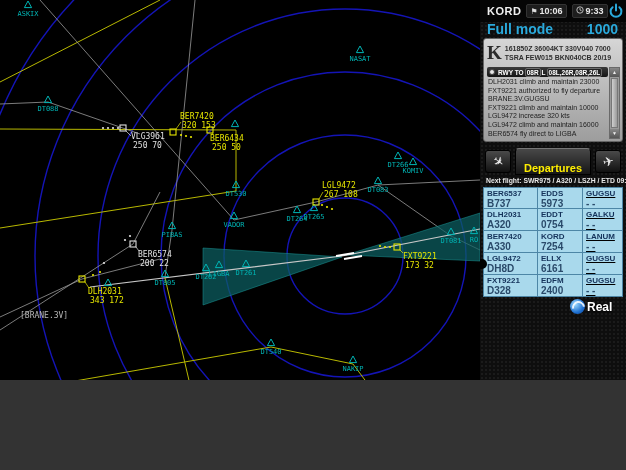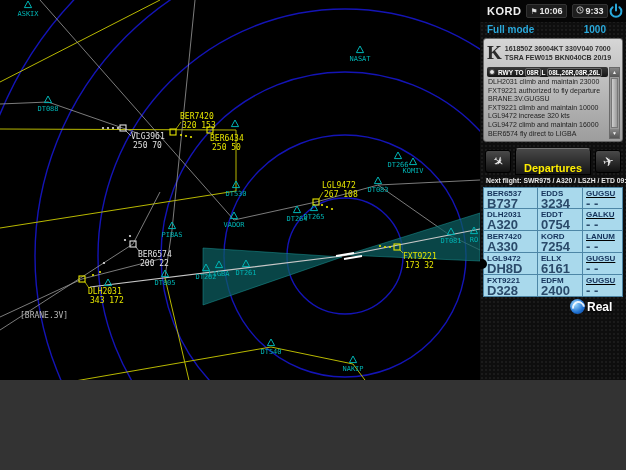--- a/index.html
+++ b/index.html
@@ -12,23 +12,23 @@
   
   #panel{position:absolute;left:480px;top:0;width:146px;height:470px;background:#0e0e0e;
          background-image:radial-gradient(#1b1b1b 1px, transparent 1.2px);background-size:4px 4px;}
   #hdr{position:absolute;left:0;top:0;width:146px;height:22px;background:#050505;display:flex;align-items:center;}
   #hdr .icao{color:#f0f0f0;font-weight:bold;font-size:11px;margin-left:7px;letter-spacing:.5px;}
   .tbadge{display:flex;align-items:center;background:#1d1d1d;border:1px solid #333;border-radius:2px;
           color:#e8e8e8;font-size:9px;font-weight:bold;padding:1px 3px;margin-left:5px;}
   .tbadge .fi{color:#ddd;font-size:8px;margin-right:2px;font-family:"DejaVu Sans",sans-serif;}
   #power-btn{margin-left:auto;margin-right:5px;width:18px;height:18px;display:flex;align-items:center;justify-content:center;}
   #mode-row{position:absolute;left:0;top:22px;width:146px;height:14px;display:flex;align-items:center;}
-  .cyan-txt{color:#2aa9db;font-size:10px;font-weight:bold;}
+  .cyan-txt{color:#2aa9db;font-size:14px;font-weight:bold;}
   #mode-row .left{margin-left:7px;}
-  #mode-row .right{margin-left:auto;margin-right:20px;}
+  #mode-row .right{margin-left:auto;margin-right:8px;}
   
   #info-box{position:absolute;left:3px;top:38px;width:140px;height:104px;border-radius:3px;
             background:linear-gradient(#d6d6d6,#9d9d9d);border:1px solid #666;padding:2px 2px 2px 3px;}
   #metar-row{display:flex;height:26px;}
   #metar-row .k{font-size:19px;font-weight:bold;color:#2b2b2b;line-height:24px;margin-right:3px;font-family:"Liberation Serif",serif;}
   #metar-row .mt{font-size:7px;color:#2e2e2e;font-weight:bold;line-height:9px;padding-top:3px;}
   #body-row{display:flex;height:72px;}
   #left-col{width:122px;}
   #rwy-bar{height:10px;background:linear-gradient(#3a3a3a,#141414);border-radius:2px;display:flex;align-items:center;
            color:#fff;font-size:6.5px;font-weight:bold;padding:0 2px;white-space:nowrap;}
@@ -52,21 +52,21 @@
   #dep-tab span{color:#ffee00;font-weight:bold;font-size:11px;}
   #next-flight{position:absolute;left:6px;top:177px;width:138px;color:#e8e8e8;font-size:6.8px;font-weight:bold;white-space:nowrap;}
   
   #dep-table{position:absolute;left:3px;top:187px;width:140px;}
   .dep-row{display:flex;height:22px;background:#a9d9ec;border-bottom:1px solid #4d86a6;position:relative;}
   .dep-row:first-child{border-top:1px solid #4d86a6;align-items:center;}
   .dep-cell{border-right:1px solid #4d86a6;padding:1px 0 0 3px;overflow:hidden;}
   .dep-cell:first-child{border-left:1px solid #4d86a6;}
   .c1{width:55px;}.c2{width:45px;}.c3{width:40px;text-decoration:underline;}
   .dep-cell .a{font-size:8px;font-weight:bold;color:#14325a;line-height:10px;}
-  .dep-cell .b{font-size:13px;font-weight:bold;color:#2a4a6a;line-height:9px;}
+  .dep-cell .b{font-size:10px;font-weight:bold;color:#2a4a6a;line-height:9px;}
   .dep-row.selected::before{content:"";position:absolute;left:-3px;top:6px;width:7px;height:10px;
         background:#000;border-radius:0 5px 5px 0;}
   
   #watermark{position:absolute;left:570px;top:299px;display:flex;align-items:center;z-index:6;}
   #wm-ic{width:15px;height:15px;border-radius:50%;background:radial-gradient(circle at 35% 35%,#9fdcff,#1d6fd0 60%,#0a3f90);
          position:relative;margin-right:2px;}
   #wm-ic::after{content:"";position:absolute;left:2px;top:2px;width:9px;height:9px;border-radius:50%;
          border:2px solid rgba(255,255,255,.85);border-right-color:transparent;border-bottom-color:transparent;transform:rotate(35deg);}
   #wm-txt{color:#fff;font-size:12px;font-weight:bold;text-shadow:0 1px 2px #000;}
   
@@ -299,21 +299,21 @@
     <div id="next-flight">Next flight: SWR975 / A320 / LSZH / ETD 09:26</div>
 
     <div id="dep-table">
         <div class="dep-row">
           <div class="dep-cell c1">
             <div class="a">BER6537</div>
             <div class="b">B737</div>
           </div>
           <div class="dep-cell c2">
             <div class="a">EDDS</div>
-            <div class="b">3234</div>
+            <div class="b">5973</div>
           </div>
           <div class="dep-cell c3">
             <div class="a">GUGSU</div>
             <div class="b">- -</div>
           </div>
         </div>
         <div class="dep-row">
           <div class="dep-cell c1">
             <div class="a">DLH2031</div>
             <div class="b">A320</div>

